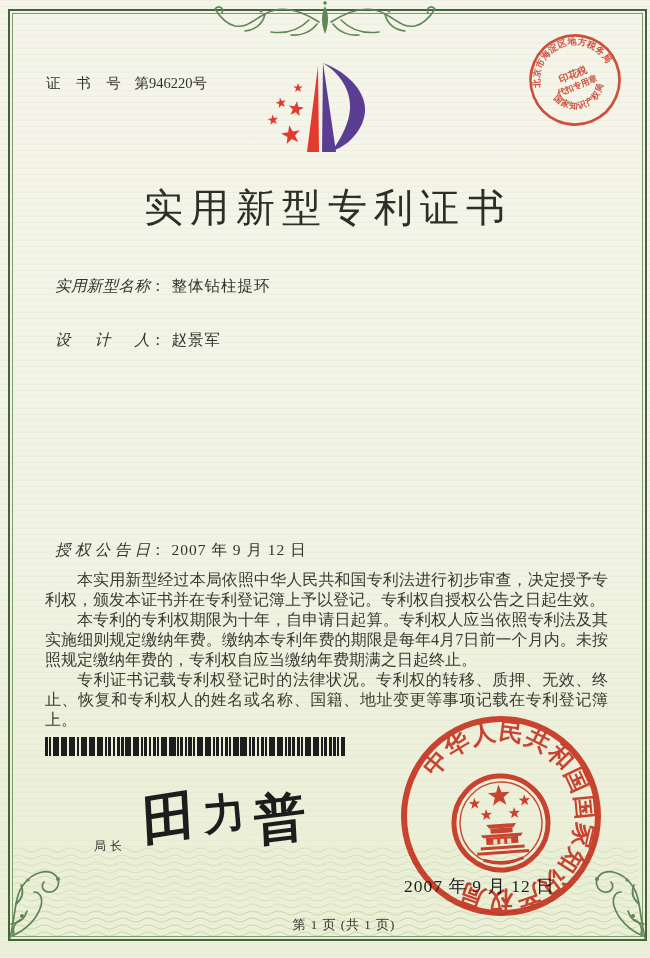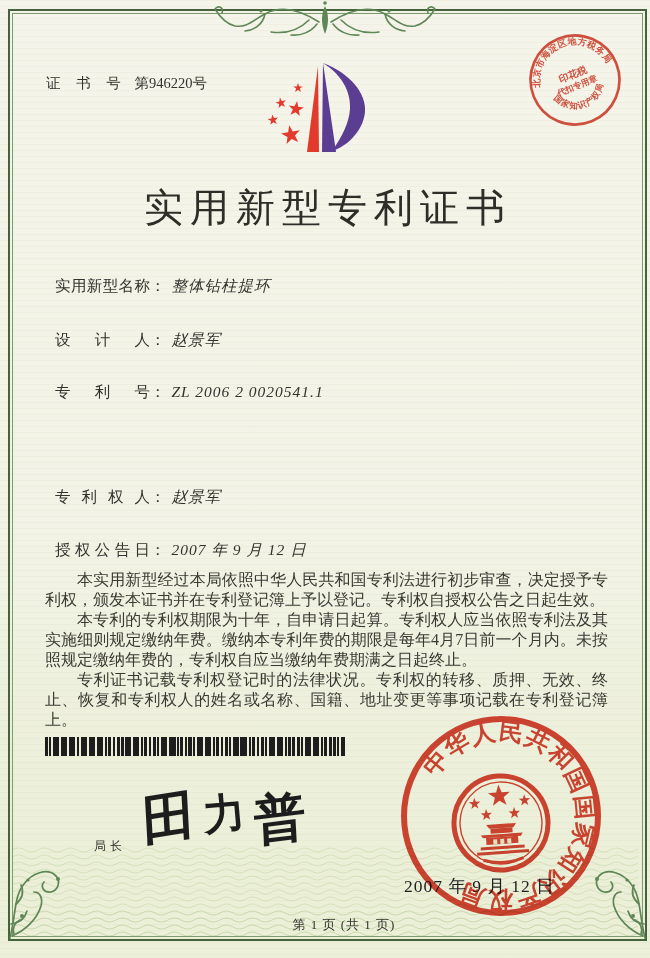--- a/index.html
+++ b/index.html
@@ -25,22 +25,22 @@
 
   .cert-no{ position:absolute; left:46px; top:74px; z-index:4; font-size:14.5px; }
   .cert-no .lbl{ letter-spacing:6px; margin-right:4px; }
 
   .logo{ position:absolute; left:254px; top:54px; z-index:4; }
 
   .title{ position:absolute; left:0; top:181px; width:100%; z-index:4;
     text-align:center; font-size:39px; font-weight:400; letter-spacing:7px; color:#2e2e29;}
 
   .field{ position:absolute; left:55px; z-index:4; font-size:15.5px; white-space:nowrap;}
-  .field .flabel{ display:inline-block; width:95px; text-align:justify; text-align-last:justify; letter-spacing:0;}
-  .field .fvalue{ margin-left:6px; letter-spacing:1px;font-style:italic;}
+  .field .flabel{ display:inline-block; width:95px; text-align:justify; text-align-last:justify; letter-spacing:0;font-style:italic;}
+  .field .fvalue{ margin-left:6px; letter-spacing:1px;}
 
   .paras{ position:absolute; left:45px; top:570px; width:563px; z-index:4;
     font-size:16px; line-height:20px; text-align:justify; color:#3a3a33;}
   .paras p{ margin:0; text-indent:2em; }
 
   .barcode{ position:absolute; left:45px; top:737px; width:300px; height:19px; z-index:4;
     background-image:
       repeating-linear-gradient(90deg,#1d1d1d 0 2px,transparent 2px 4px),
       repeating-linear-gradient(90deg,#1d1d1d 0 3px,transparent 3px 9px),
       repeating-linear-gradient(90deg,#1d1d1d 0 1px,transparent 1px 13px);
@@ -162,26 +162,20 @@
   </svg>
 
   <div class="title">实用新型专利证书</div>
 
   <div class="field" style="top:276px">
     <span class="flabel">实用新型名称</span><span>：</span><span class="fvalue">整体钻柱提环</span>
   </div>
   <div class="field" style="top:330px">
     <span class="flabel">设计人</span><span>：</span><span class="fvalue">赵景军</span>
   </div>
-  <div class="field" style="top:382px">
-    <span class="flabel">专利号</span><span>：</span><span class="fvalue">ZL 2006 2 0020541.1</span>
-  </div>
-  <div class="field" style="top:487px">
-    <span class="flabel">专利权人</span><span>：</span><span class="fvalue">赵景军</span>
-  </div>
   <div class="field" style="top:540px">
     <span class="flabel">授权公告日</span><span>：</span><span class="fvalue">2007 年 9 月 12 日</span>
   </div>
 
   <div class="paras">
     <p>本实用新型经过本局依照中华人民共和国专利法进行初步审查，决定授予专利权，颁发本证书并在专利登记簿上予以登记。专利权自授权公告之日起生效。</p>
     <p>本专利的专利权期限为十年，自申请日起算。专利权人应当依照专利法及其实施细则规定缴纳年费。缴纳本专利年费的期限是每年4月7日前一个月内。未按照规定缴纳年费的，专利权自应当缴纳年费期满之日起终止。</p>
     <p>专利证书记载专利权登记时的法律状况。专利权的转移、质押、无效、终止、恢复和专利权人的姓名或名称、国籍、地址变更等事项记载在专利登记簿上。</p>
   </div>
 

